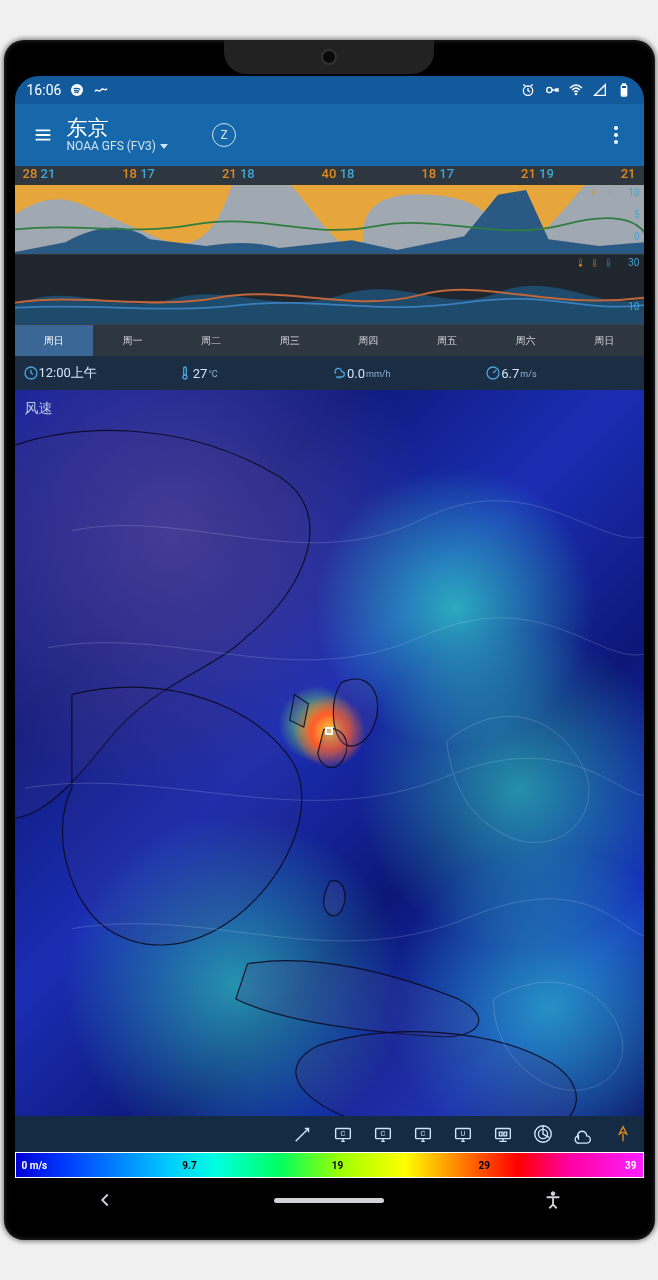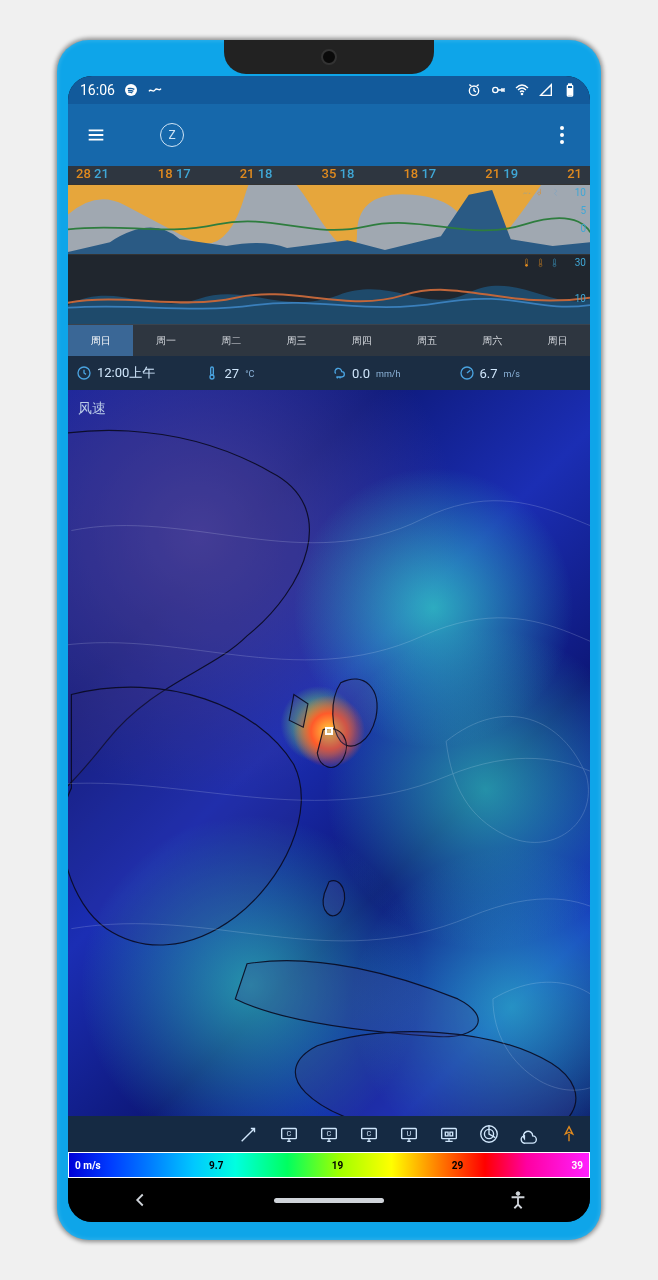--- a/index.html
+++ b/index.html
@@ -6,24 +6,24 @@
   body {
     width: 658px;
     height: 1280px;
     background: #f0f0f0;
     font-family: -apple-system, Roboto, "Helvetica Neue", Arial, sans-serif;
     display: flex;
     align-items: center;
     justify-content: center;
   }
   .phone-frame {
-    width: 544px;
+    width: 651px;
     height: 1200px;
-    background: #0ea5e9;
-    border-radius: 32px;
+    background: #000000;
+    border-radius: 20px;
     padding: 36px 11px 18px 11px;
     box-shadow: 0 0 4px 2px rgba(0,0,0,.4), inset 0 0 4px 1px rgba(255,255,255,.15);
     position: relative;
   }
   .notch {
     position: absolute;
     top: 0; left: 50%; transform: translateX(-50%);
     width: 210px; height: 34px;
     background: #222;
     border-bottom-left-radius: 22px;
@@ -89,21 +89,21 @@
     display:flex; justify-content:space-between; padding:0 8px;
     font-size: 13px; font-weight:500;
   }
   .strip-row1 span.hi{ color:#e08a1e; }
   .strip-row1 span.lo{ color:#3fa7d6; }
   .strip-chart1, .strip-chart2 {
     height: 70px; position:relative; background:#2b333d; border-top:1px solid #333;
   }
   .strip-chart1 svg, .strip-chart2 svg { width:100%; height:100%; display:block; }
   .strip-yaxis {
-    position:absolute; right:4px; top:2px; bottom:20px;
+    position:absolute; right:4px; top:2px; bottom:12px;
     display:flex; flex-direction:column; justify-content:space-between;
     font-size:10px; color:#3fa7d6; text-align:right;
   }
   .yicons { position:absolute; right:30px; top:2px; display:flex; gap:3px; }
   .yicons svg{ width:11px;height:11px; stroke:#e08a1e; fill:none; }
   
   .daytabs {
     height: 32px; background:#2e3640; display:flex;
     border-top:1px solid #3a434d;
   }
@@ -111,21 +111,21 @@
     flex:1; display:flex;align-items:center;justify-content:center;
     font-size:10px;color:#d5d9de;
   }
   .daytabs .tab.active{ background:#3a6796; color:#fff; }
 
   
   .metrics{
     height:34px;background:#1b2d43;display:flex;align-items:center;
     padding:0 8px;gap:4px;color:#d0e6fb;font-size:13px;
   }
-  .metrics .mgroup{display:flex;align-items:center;gap:5px;flex:1;}
+  .metrics .mgroup{display:flex;align-items:center;flex:1;}
   .metrics .munit{font-size:9px;color:#8db5db;margin-left:1px;align-self:flex-start;margin-top:4px;}
   .metrics .mico{width:16px;height:16px;}
   .metrics .mico svg{width:100%;height:100%;stroke:#4aa3e0;fill:none;stroke-width:2;}
 
   
   .map {
     flex:1; position:relative; overflow:hidden;
     background:
       radial-gradient(circle at 50% 47%, #ffcf3c 0px, #ff5a2a 18px, rgba(0,0,0,0) 36px),
       radial-gradient(circle at 48% 46%, #7cff5a 0px, rgba(124,255,90,0) 38px),
@@ -238,35 +238,42 @@
           </span>
       </div>
     </div>
 
     <div class="appbar">
       <div class="hamburger">
         <svg viewBox="0 0 24 24">
             <path d="M4 7h16M4 12h16M4 17h16"></path>
           </svg>
       </div>
+      <div class="titleblock">
+        <span class="loc">东京</span>
+        <span class="model">
+          <span>NOAA GFS (FV3)</span>
+          <span class="triangle-down"></span>
+        </span>
+      </div>
       <div class="circle-z">Z</div>
       <div class="spacer"></div>
       <div class="more-dots">
           <span></span>
           <span></span>
           <span></span>
         </div>
     </div>
 
     <div class="strip">
       <div class="strip-row1">
         <span><span class="hi">28</span> <span class="lo">21</span></span>
         <span><span class="hi">18</span> <span class="lo">17</span></span>
         <span><span class="hi">21</span> <span class="lo">18</span></span>
-        <span><span class="hi">35</span> <span class="lo">18</span></span>
+        <span><span class="hi">40</span> <span class="lo">18</span></span>
         <span><span class="hi">18</span> <span class="lo">17</span></span>
         <span><span class="hi">21</span> <span class="lo">19</span></span>
         <span><span class="hi">21</span> <span class="lo"></span></span>
       </div>
       <div class="strip-chart1">
         <svg viewBox="0 0 560 70" preserveAspectRatio="none">
           <rect x="0" y="0" width="560" height="70" fill="#a0a8b1"></rect>
           <path d="M0 30 Q30 5 60 20 T130 55 T190 10 T260 20 T310 50 T370 10 T430 60 T500 10 T560 30 L560 0 L0 0 Z" fill="#e6a63c"></path>
           <path d="M0 68 L45 58 Q90 30 120 55 L170 62 Q210 55 235 64 L300 56 L340 66 L400 52 L430 10 L455 5 L475 55 L520 62 L560 58 L560 70 L0 70 Z" fill="#2a5a84"></path>
           <path d="M0 45 C60 38 100 52 160 40 S260 55 320 42 S430 58 490 40 S560 48 560 48" stroke="#2e7d3e" stroke-width="1.8" fill="none"></path>

